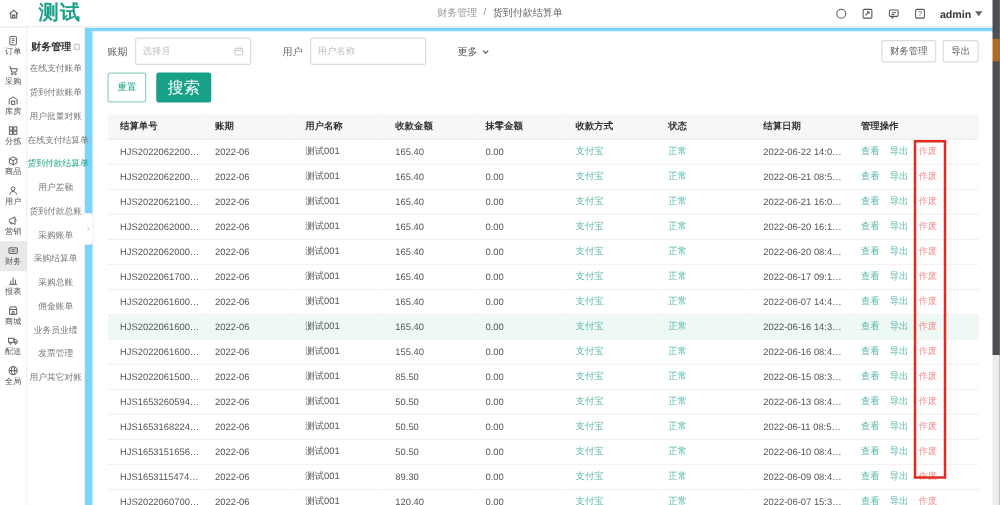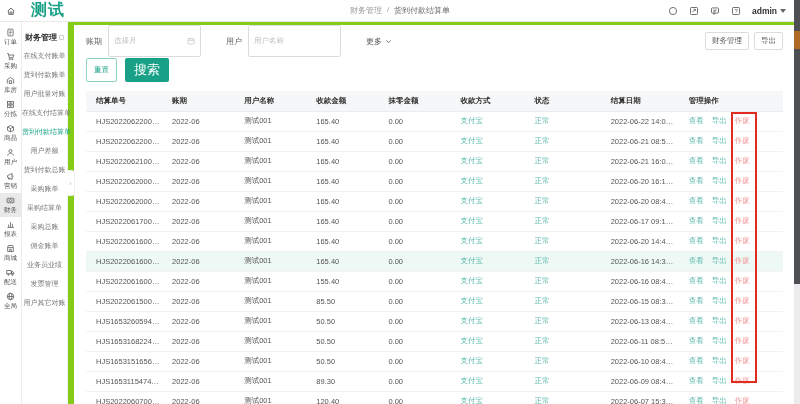--- a/index.html
+++ b/index.html
@@ -20,27 +20,27 @@
   .rail-item svg { width:9px; height:9px; margin-bottom:1px; }
   .rail-item.active { background:#e9e9e9; }
 
   .submenu { width:46px; background:#fff; border-right:1px solid #f1f1f1; position:relative; padding-top:7px; flex:none; }
   .submenu-title { font-size:8px; font-weight:bold; color:#333; text-align:center; height:17px; display:flex; align-items:center; justify-content:center; gap:2px; }
   .pin { width:5px; height:5px; border:1px solid #ccc; border-radius:1px; display:inline-block; }
   .submenu-item { font-size:7px; color:#777; text-align:center; height:19px; line-height:19px; white-space:nowrap; cursor:pointer; }
   .submenu-item.active { color:#18a187; }
   .collapse-tab { position:absolute; right:-8px; top:148px; width:8px; height:26px; background:#fff; border:1px solid #eee; border-left:none; border-radius:0 4px 4px 0; color:#bbb; font-size:7px; display:flex; align-items:center; justify-content:center; z-index:3; cursor:pointer; }
 
-  .main { flex:1; background:#84cc16; padding:3px 5px 0 6px; overflow:hidden; }
+  .main { flex:1; background:#7dd3fc; padding:3px 5px 0 6px; overflow:hidden; }
   .card { background:#fff; height:100%; padding:5px 12px 0; }
 
   .filter-row { display:flex; align-items:center; height:20px; margin-top:1px; }
   .fgroup { display:flex; align-items:center; margin-right:25px; }
   .f-label { font-size:8px; color:#666; margin-right:6px; }
-  .f-input { width:93px; height:32px; border:1px solid #dcdcdc; border-radius:2px; display:flex; align-items:center; justify-content:space-between; padding:0 5px; color:#bfbfbf; font-size:7.5px; background:#fff; }
+  .f-input { width:93px; height:22px; border:1px solid #dcdcdc; border-radius:2px; display:flex; align-items:center; justify-content:space-between; padding:0 5px; color:#bfbfbf; font-size:7.5px; background:#fff; }
   .more { font-size:8px; color:#555; display:flex; align-items:center; gap:3px; cursor:pointer; }
   .right-btns { margin-left:auto; display:flex; gap:5px; }
   .btn-plain { border:1px solid #dcdcdc; border-radius:2px; background:#fff; color:#555; font-size:7.5px; padding:3px 6px; cursor:pointer; font-family:inherit; }
 
   .btn-row { display:flex; gap:8px; margin:7px 0 9px;font-family:Liberation Serif, serif; }
   .btn-reset { border:1px solid #8fd3c6; border-radius:2px; background:#fff; color:#18a187; font-size:7.5px; padding:3px 7px; cursor:pointer; font-family:inherit; }
   .btn-search { border:none; border-radius:2px; background:#18a187; color:#fff; font-size:13px; padding:3px 9px; cursor:pointer; font-family:inherit; }
 
   .table-wrap { position:relative; }
   table { width:100%; border-collapse:collapse; table-layout:fixed; font-size:7.5px; }
@@ -378,21 +378,21 @@
                 <td><span class="act">查看</span><span class="act">导出</span><span class="void">作废</span></td>
               </tr>
               <tr class="">
                 <td>HJS202206160003</td>
                 <td>2022-06</td>
                 <td>测试001</td>
                 <td>165.40</td>
                 <td>0.00</td>
                 <td class="teal">支付宝</td>
                 <td class="teal">正常</td>
-                <td>2022-06-20 14:42:55</td>
+                <td>2022-06-07 14:42:55</td>
                 <td><span class="act">查看</span><span class="act">导出</span><span class="void">作废</span></td>
               </tr>
               <tr class="hl">
                 <td>HJS202206160002</td>
                 <td>2022-06</td>
                 <td>测试001</td>
                 <td>165.40</td>
                 <td>0.00</td>
                 <td class="teal">支付宝</td>
                 <td class="teal">正常</td>

